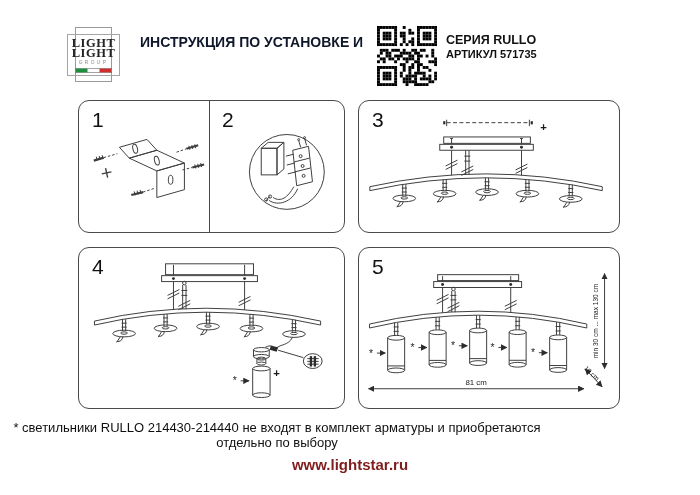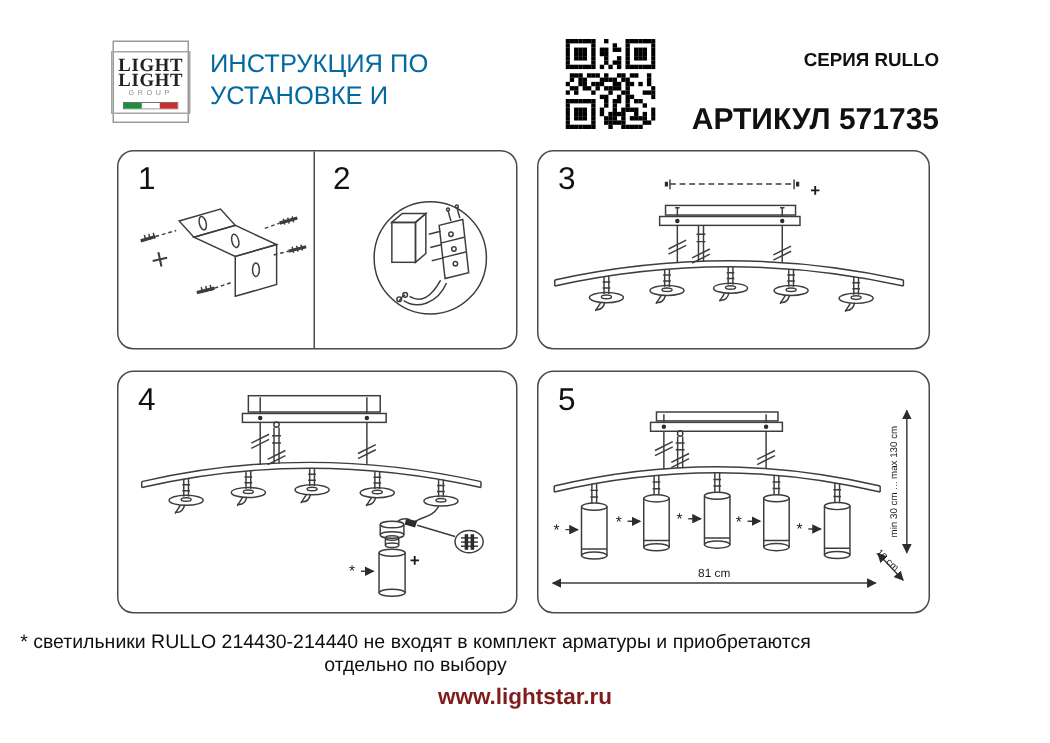--- a/index.html
+++ b/index.html
@@ -1,35 +1,35 @@
 <!DOCTYPE html>
 <html><head>
 <meta charset="utf-8">
 <style>
   html,body{margin:0;padding:0;background:#ffffff;}
   .page{position:relative;width:700px;height:495px;background:#fff;overflow:hidden;
         font-family:"Liberation Sans","DejaVu Sans",sans-serif;color:#161616;}
 
   
-  .logo-box{position:absolute;left:75px;top:27px;width:51px;height:55px;border:1px solid #9a9a9a;
+  .logo-box{position:absolute;left:75px;top:27px;width:37px;height:55px;border:1px solid #9a9a9a;
             display:flex;align-items:center;justify-content:center;box-sizing:border-box;}
   .logo-inner{border:1px solid #a5a5a5;padding:3px 4px 2px;text-align:center;}
   .logo-word{font-family:"Liberation Serif","DejaVu Serif",serif;font-weight:bold;
              font-size:12.5px;line-height:10.5px;letter-spacing:.5px;color:#222;}
   .logo-group{font-size:4.8px;letter-spacing:2.4px;color:#8a8a8a;margin-top:1.5px;}
   .logo-flag{display:block;margin:2.5px auto 0;}
 
   .title{position:absolute;left:140px;top:32px;width:250px;
-         font-size:17px;font-weight:normal;line-height:21px;color:#0369a1;}
+         font-size:14px;font-weight:bold;line-height:21px;color:#0f172a;}
 
   .qr{position:absolute;left:377px;top:26px;width:60px;height:60px;}
 
-  .series-block{position:absolute;left:446px;top:33px;width:180px;text-align:right;}
+  .series-block{position:absolute;left:446px;top:33px;width:180px;text-align:left;}
   .series{font-size:12.5px;font-weight:bold;color:#111;}
-  .article{font-size:20px;font-weight:bold;margin-top:22px;color:#111;}
+  .article{font-size:11px;font-weight:bold;margin-top:1px;color:#111;}
 
   
   .panel{position:absolute;border:1.6px solid #4a4a4a;border-radius:11px;background:#fff;box-sizing:border-box;}
   #p12{left:78px;top:100px;width:267px;height:133px;}
   #p3 {left:358px;top:100px;width:262px;height:133px;}
   #p4 {left:78px;top:247px;width:267px;height:162px;}
   #p5 {left:358px;top:247px;width:262px;height:162px;}
   .panel-number{position:absolute;top:7px;font-size:21px;font-weight:400;color:#111;}
   .n-left{left:13px;} .n-right{left:143px;}
   .draw{position:absolute;left:0;top:0;width:100%;height:100%;}

